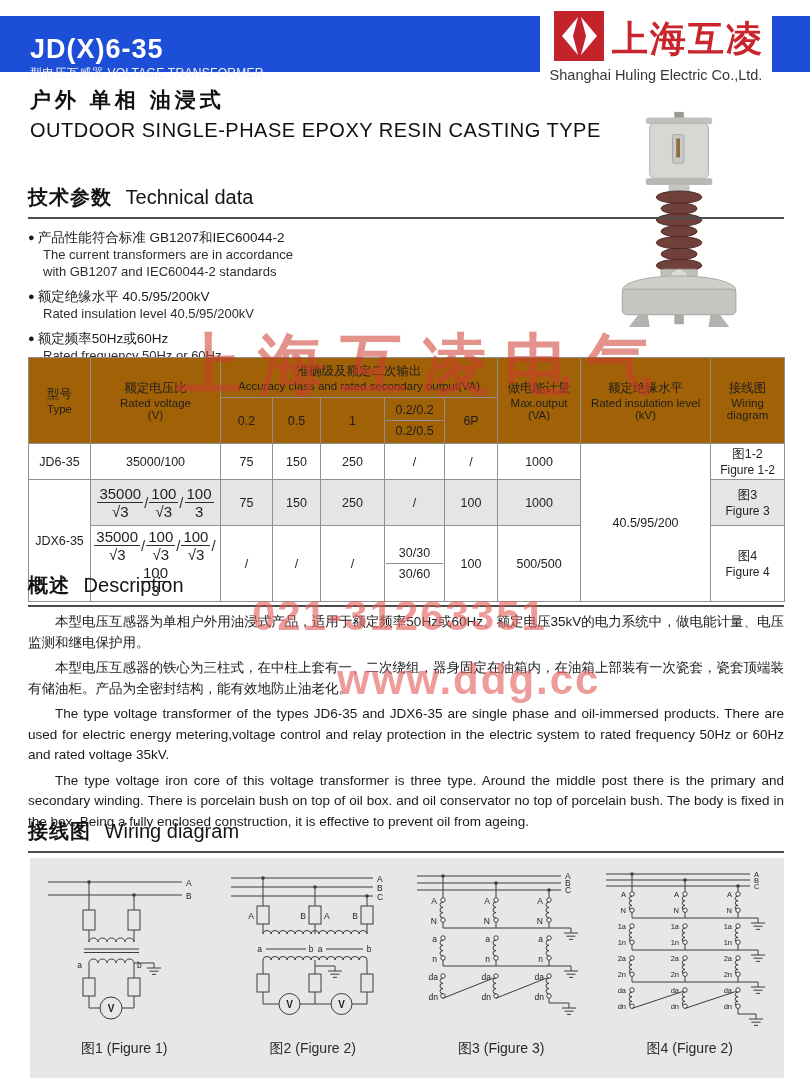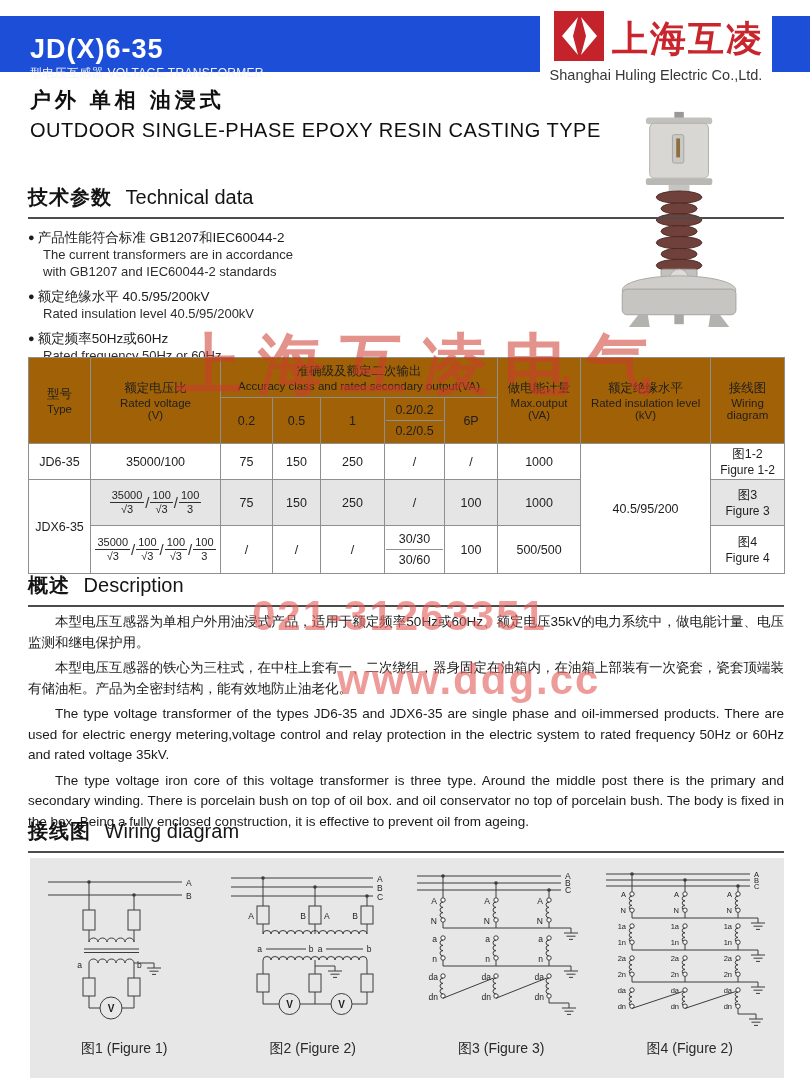--- a/index.html
+++ b/index.html
@@ -44,21 +44,21 @@
   .spec-table thead tr:nth-child(2){height:26px;}
   .spec-table tbody tr:nth-child(1){height:34px;}
   .spec-table tbody tr:nth-child(2){height:46px;}
   .spec-table tbody tr:nth-child(3){height:48px;}
   .th-cn{font-size:12.5px;}
   .th-en{font-size:11.5px;}
   .sh-bg{background:#e5e5e5;}
   .cell-split{padding:0;}
   .cell-split .t{border-bottom:1px solid #8f8f8f;padding:3px 0;}
   .cell-split .b{padding:3px 0;}
-  .fr{display:inline-block;vertical-align:middle;text-align:center;font-size:11px;line-height:1.15;}
+  .fr{display:inline-block;vertical-align:middle;text-align:center;font-size:15px;line-height:1.15;}
   .fr .n{display:block;padding:0 2px;}
   .fr .d{display:block;border-top:1px solid #2e2e2e;padding:0 2px;}
   .fsl{display:inline-block;vertical-align:middle;margin:0 1px;font-size:15px;color:#333;}
   .fig-cn{font-size:12.5px;}
   .fig-en{font-size:12px;}
 
   
   .desc{position:absolute;left:28px;top:572px;width:756px;}
   .desc p{margin:5px 0 0 0;font-size:13.5px;line-height:20.5px;text-indent:2em;text-align:justify;color:#1a1a1a;}
 

